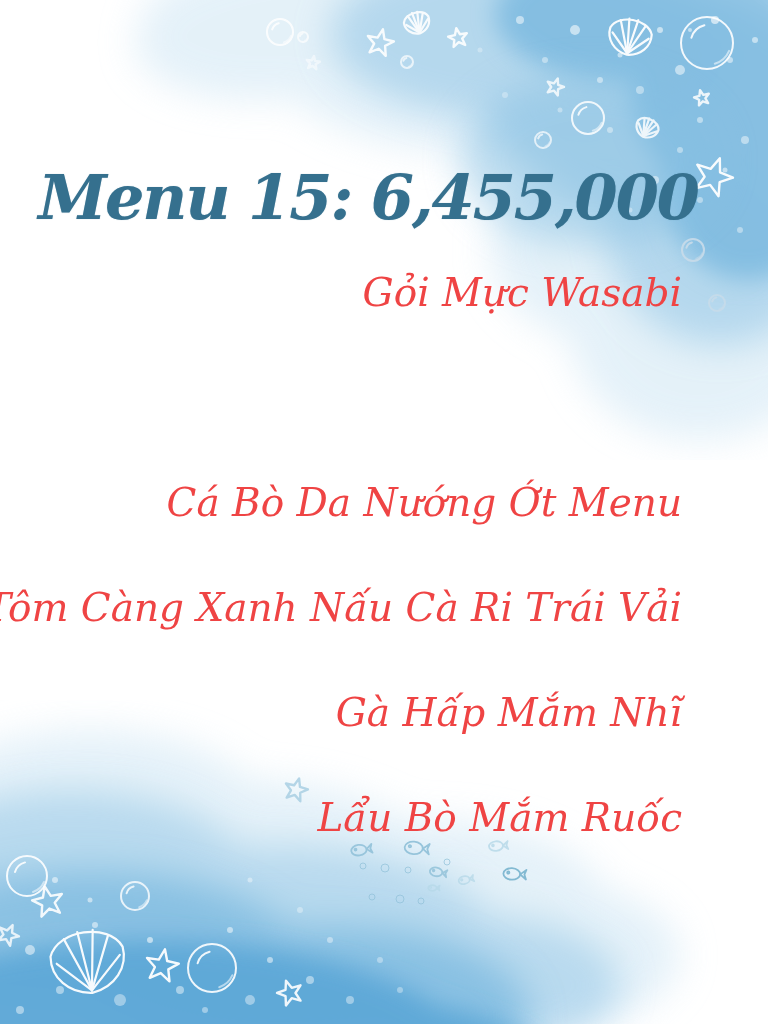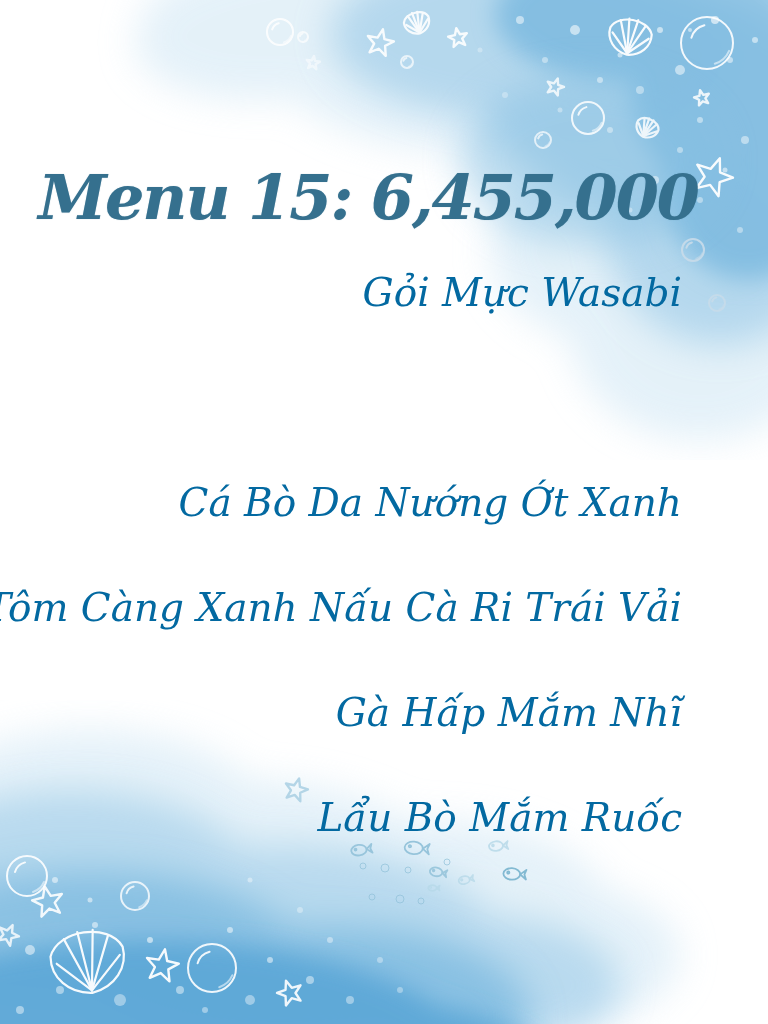--- a/index.html
+++ b/index.html
@@ -32,21 +32,21 @@
   }
   .menu-item{
     position:absolute;
     right:86px;
     margin:0;
     font-family:"DejaVu Serif","Liberation Serif",serif;
     font-style:italic;
     font-weight:500;
     font-size:39px;
     line-height:58px;
-    color:#0369a1;
+    color:#ef4444;
     white-space:nowrap;
     z-index:5;
     text-align:right;
   }
   .mi-0{top:264px;}
   .mi-1{top:369px;}
   .mi-2{top:474px;}
   .mi-3{top:579px;}
   .mi-4{top:684px;}
   .mi-5{top:789px;}
@@ -234,18 +234,18 @@
       <circle cx="90" cy="200" r="2.5" opacity=".5"></circle>
         <circle cx="400" cy="290" r="3" opacity=".35"></circle>
       <circle cx="20" cy="310" r="4" opacity=".45"></circle>
         <circle cx="205" cy="310" r="3" opacity=".4"></circle>
     </g>
   </svg>
 
   <h1 class="menu-title">Menu 15: 6,455,000</h1>
 
   <p class="menu-item mi-0">Gỏi Mực Wasabi</p>
-  <p class="menu-item mi-2">Cá Bò Da Nướng Ớt Xanh</p>
+  <p class="menu-item mi-2">Cá Bò Da Nướng Ớt Menu</p>
   <p class="menu-item mi-3">Tôm Càng Xanh Nấu Cà Ri Trái Vải</p>
   <p class="menu-item mi-5">Lẩu Bò Mắm Ruốc</p>
   <p class="menu-item mi-4">Gà Hấp Mắm Nhĩ</p>
 
 </div>
 
 </body></html>

